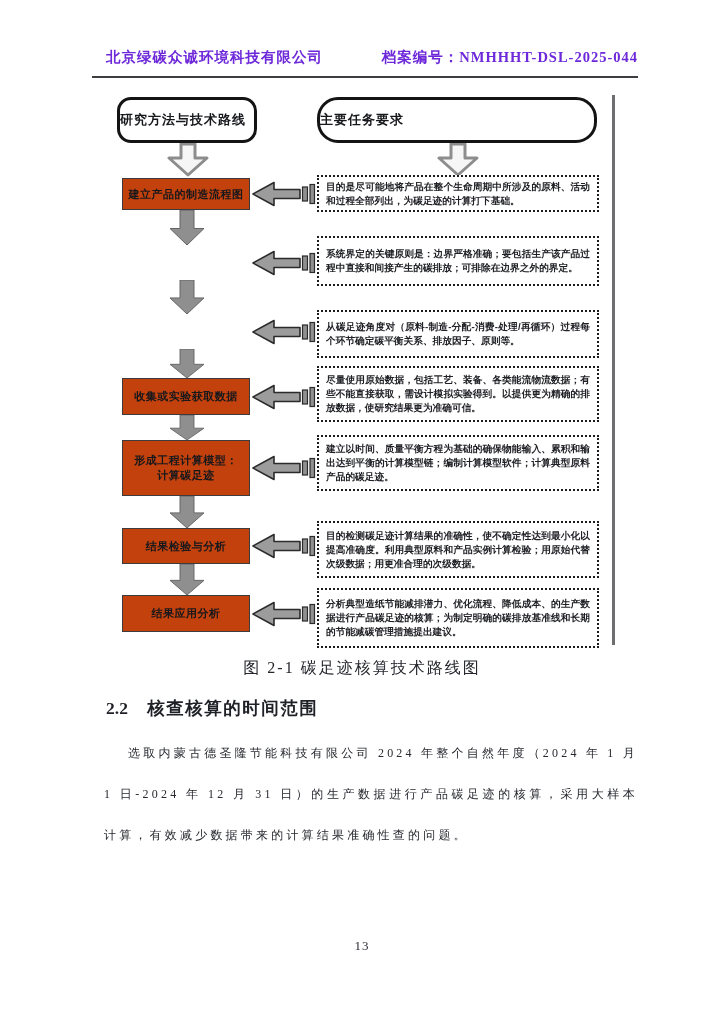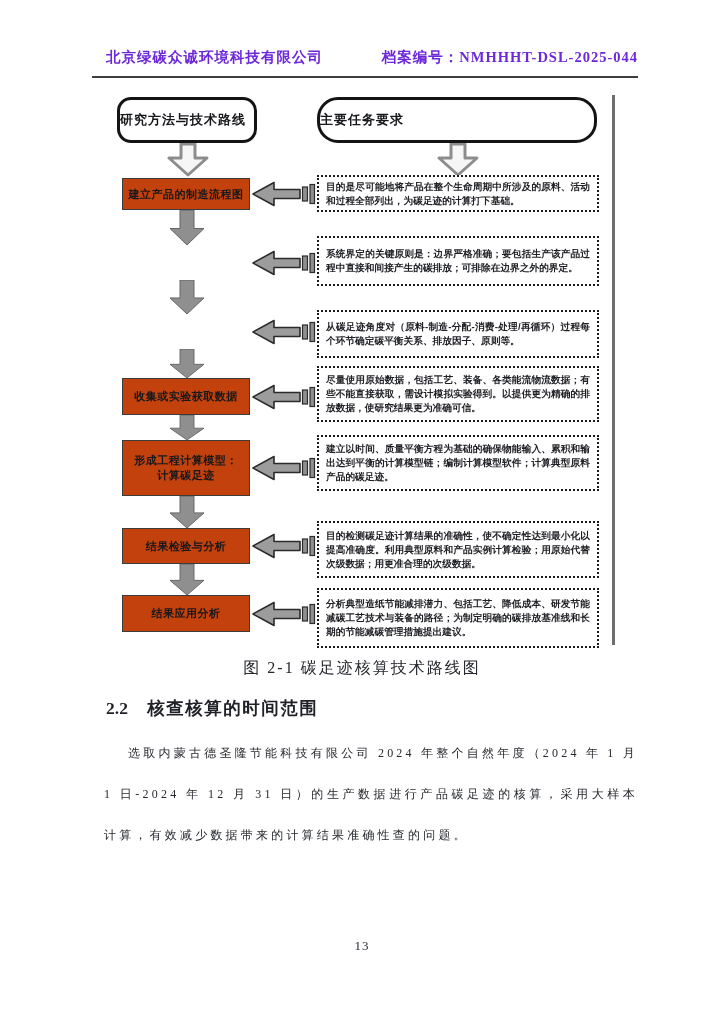--- a/index.html
+++ b/index.html
@@ -175,21 +175,21 @@
         <use href="#solid-down"></use>
       </svg>
 
     <div class="sb s7">
       <span>结果应用分析</span>
     </div>
     <svg class="la la7" viewBox="0 0 66 30">
         <use href="#left-block"></use>
       </svg>
     <div class="db d7">
-      <span>分析典型造纸节能减排潜力、包括工艺、降低成本、研发节能减碳工艺技术与装备的路径；为制定明确的碳排放基准线和长期的节能减碳管理措施提出建议。</span>
+      <span>分析典型造纸节能减排潜力、优化流程、降低成本、的生产数据进行产品碳足迹的核算；为制定明确的碳排放基准线和长期的节能减碳管理措施提出建议。</span>
     </div>
   </div>
 
   <div class="caption">图 2-1 碳足迹核算技术路线图</div>
 
   <div class="section">
     <span class="num">2.2</span><span>核查核算的时间范围</span>
   </div>
 
   <div class="para">选取内蒙古德圣隆节能科技有限公司 2024 年整个自然年度（2024 年 1 月 1 日-2024 年 12 月 31 日）的生产数据进行产品碳足迹的核算，采用大样本计算，有效减少数据带来的计算结果准确性查的问题。</div>

